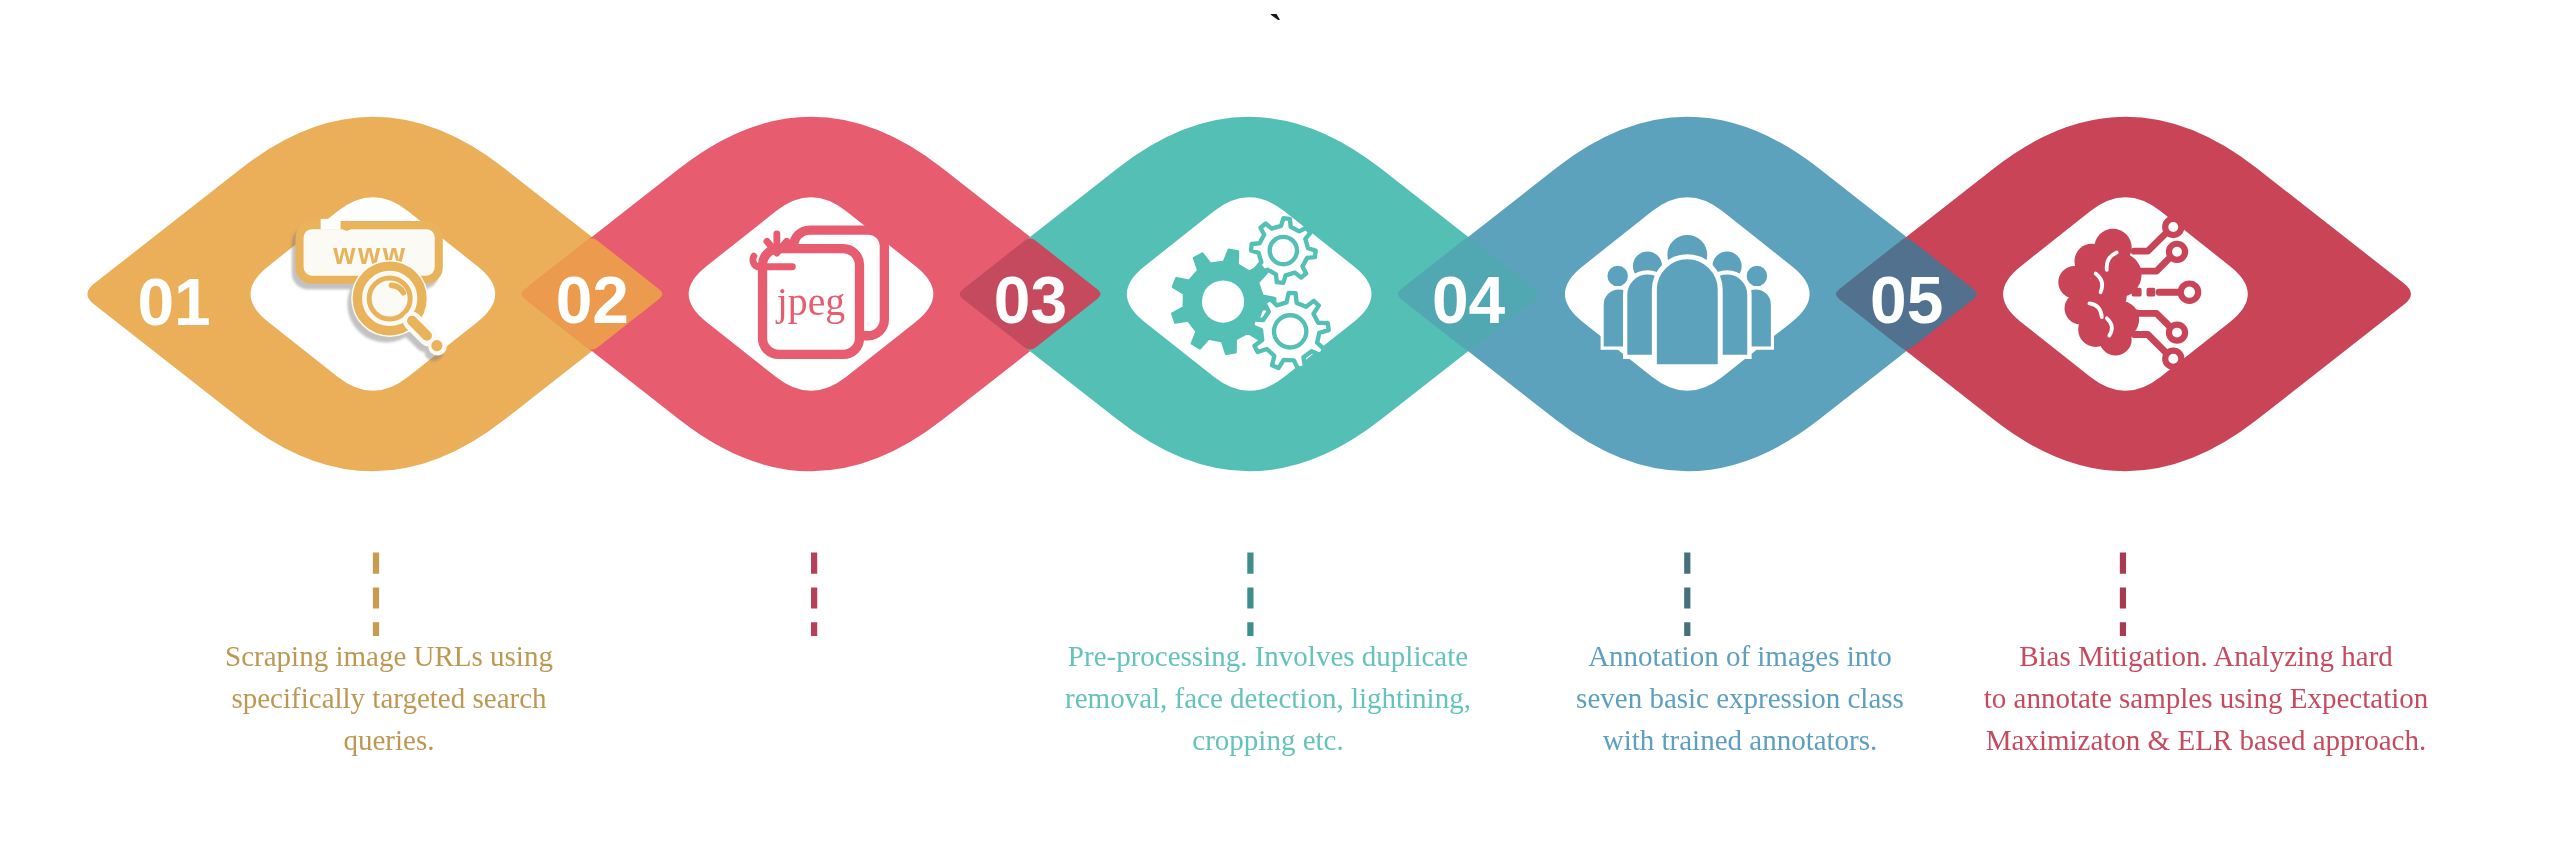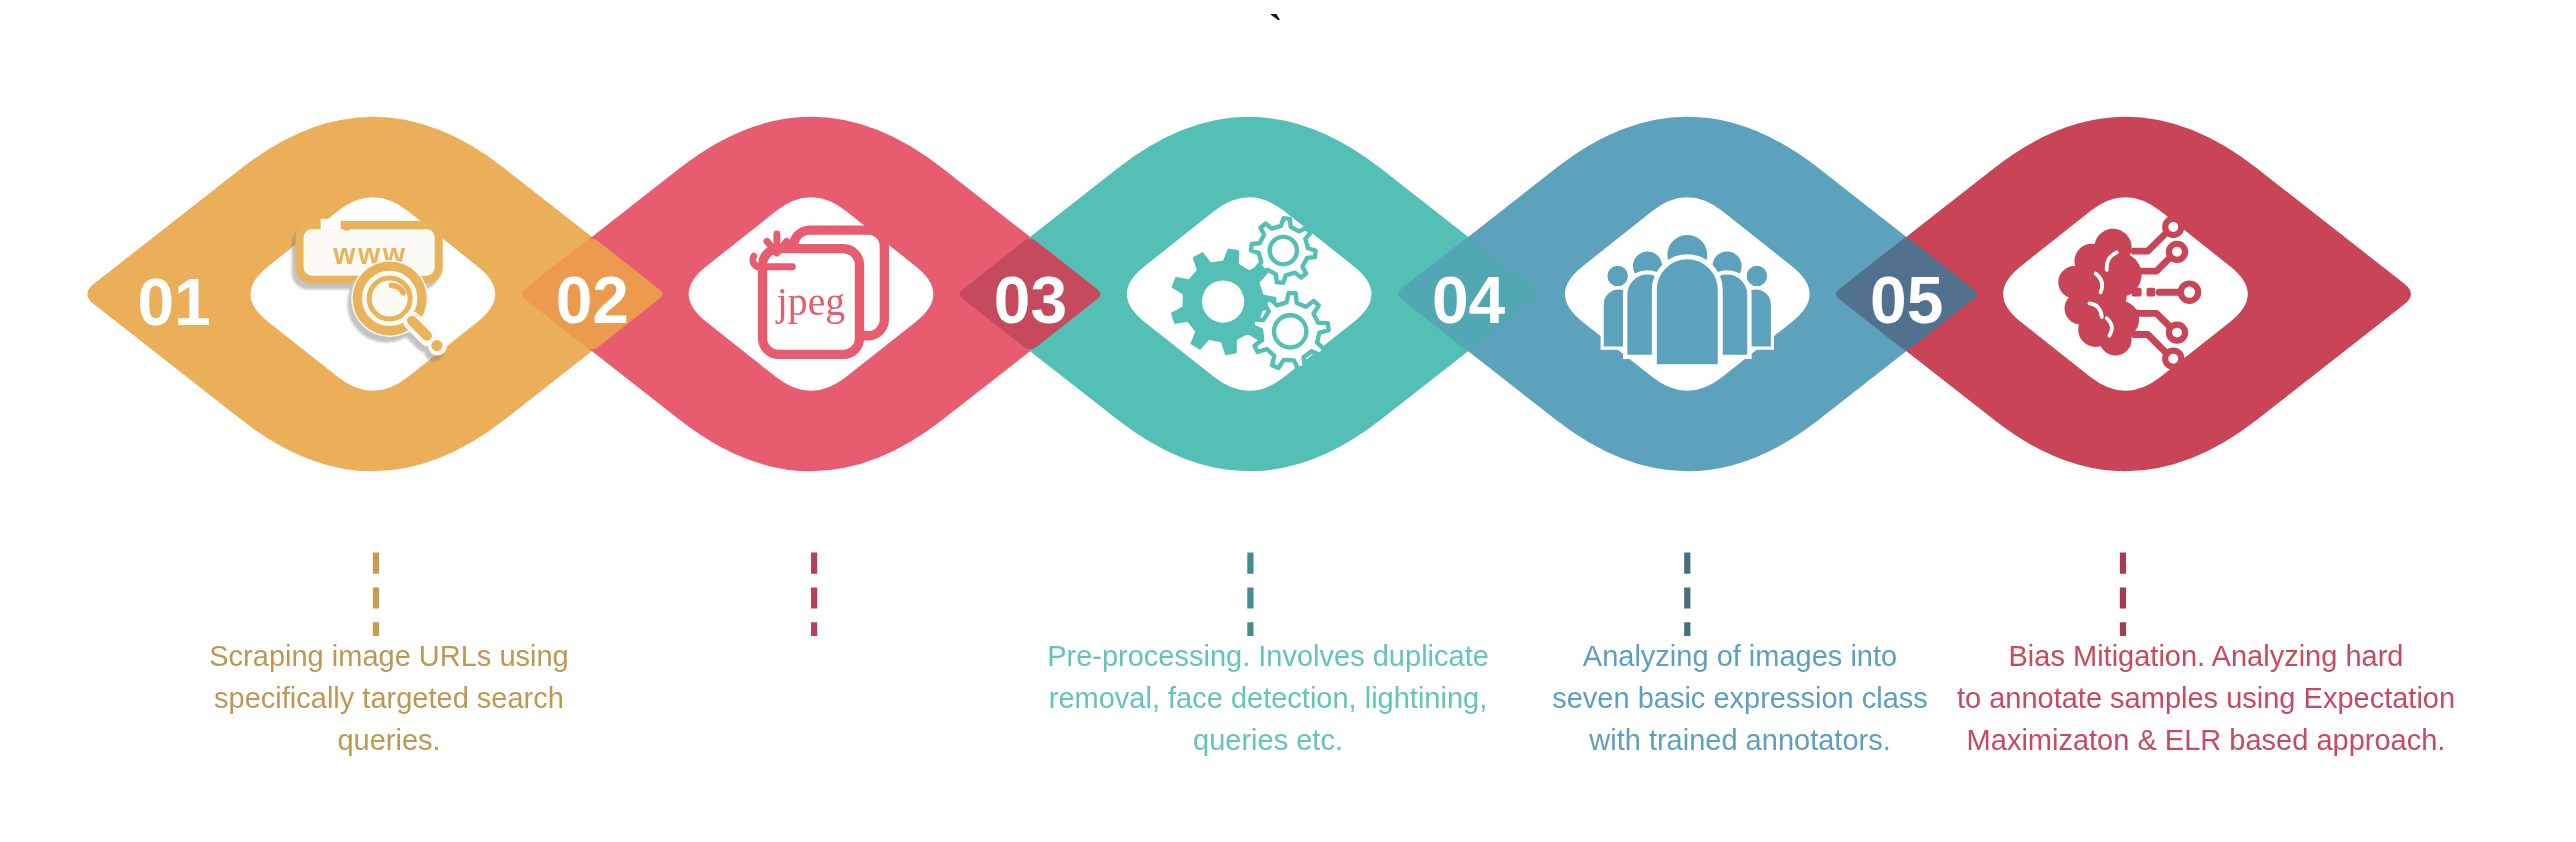--- a/index.html
+++ b/index.html
@@ -3,21 +3,21 @@
 <meta charset="utf-8">
 <style>
   html,body{margin:0;padding:0;background:#ffffff;}
   body{width:2576px;height:842px;position:relative;overflow:hidden;
        font-family:"Liberation Sans",sans-serif;}
   .stage{position:absolute;left:0;top:0;width:2576px;height:842px;}
   svg{position:absolute;left:0;top:0;display:block;}
   .num{font-family:"Liberation Sans",sans-serif;font-weight:700;font-size:106px;fill:#ffffff;text-anchor:middle;}
   .caption{position:absolute;top:635px;width:715px;transform:translateX(-50%);
            text-align:center;white-space:pre-line;
-           font-family:Liberation Sans, sans-serif;font-size:29px;line-height:42px;}
+           font-family:Liberation Serif, serif;font-size:29px;line-height:42px;}
   .c1{color:#BE9852;} .c2{color:#E8596E;} .c3{color:#64C3BB;} .c4{color:#5C9FC0;} .c5{color:#C74A5F;}
   .stray{position:absolute;left:1269px;top:3.7px;color:#151515;
          font-family:"Liberation Serif",serif;font-size:41px;font-weight:700;}
   .wwwtext{font-family:"Liberation Sans",sans-serif;font-weight:700;font-size:46px;
            letter-spacing:4px;fill:#E9B35B;text-anchor:middle;}
   .jpegtext{font-family:"Liberation Serif",serif;font-size:64px;fill:#E85C70;text-anchor:middle;}
 </style>
 </head>
 <body>
 
@@ -150,22 +150,22 @@
       <circle cx="77" cy="107" r="13"></circle>
     </g>
   </g>
 </svg>
 
 <div class="caption c1" style="left:389px">Scraping image URLs using
 specifically targeted search
 queries.</div>
 <div class="caption c3" style="left:1268px">Pre-processing. Involves duplicate
 removal, face detection, lightining,
-queries etc.</div>
-<div class="caption c4" style="left:1740px">Analyzing of images into
+cropping etc.</div>
+<div class="caption c4" style="left:1740px">Annotation of images into
 seven basic expression class
 with trained annotators.</div>
 <div class="caption c5" style="left:2206px">Bias Mitigation. Analyzing hard
 to annotate samples using Expectation
 Maximizaton &amp; ELR based approach.</div>
 
 <span class="stray">`</span>
 
 </div>
 

